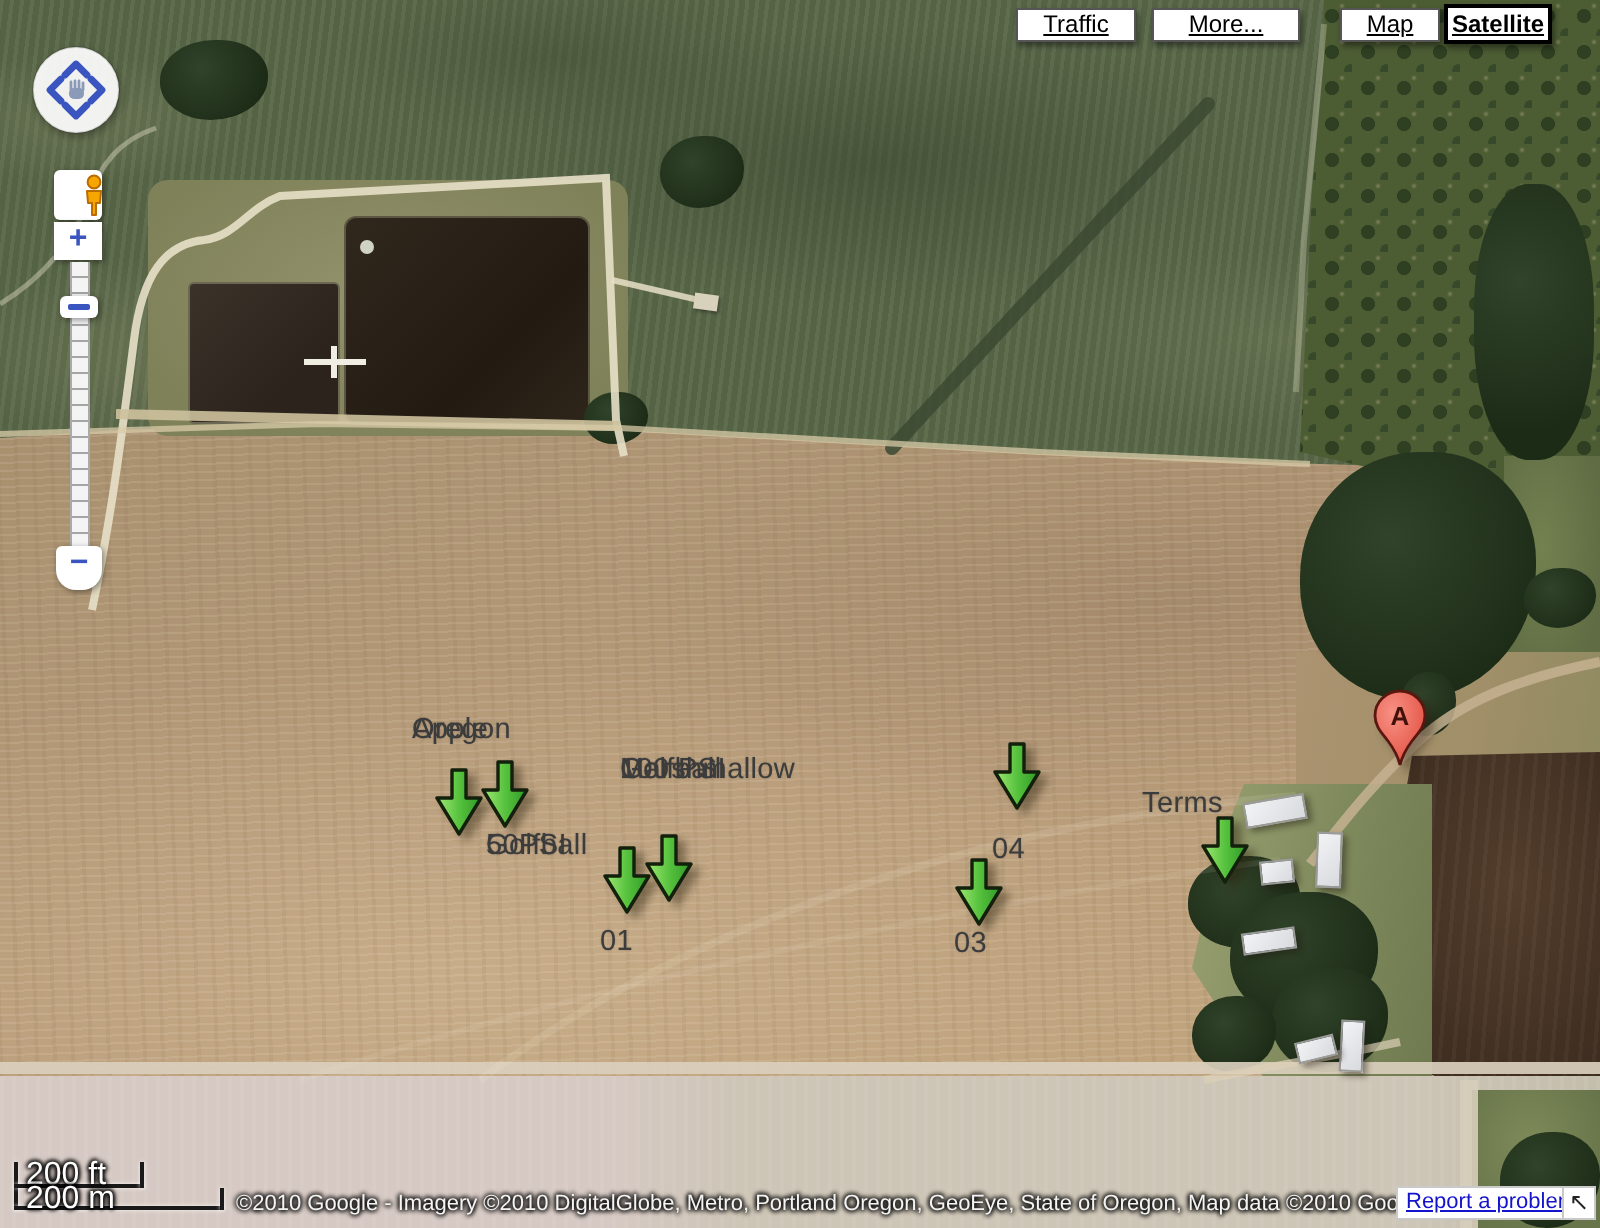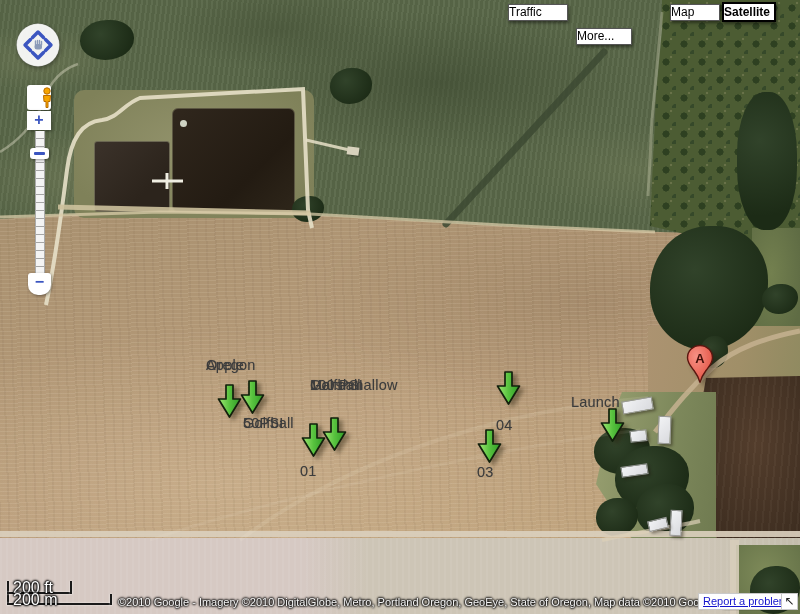--- a/index.html
+++ b/index.html
@@ -68,23 +68,23 @@
   
   #terrain-svg{left:0;top:0;}
   .map-label{color:#3c3c3c;font-size:14.5px;line-height:18px;letter-spacing:.2px;
     text-shadow:0 0 1px rgba(70,70,70,.35);white-space:nowrap;}
   .map-label div{position:static;}
   .arrow-marker{filter:drop-shadow(4px 3px 2px rgba(45,35,15,.45));}
   #pin{filter:drop-shadow(4px 4px 2px rgba(45,30,20,.40));}
 
   
   .map-btn{height:17px;background:#fff;border:1px solid #555;color:#000;font-size:12px;
-    line-height:15px;box-shadow:1px 2px 3px rgba(0,0,0,.45);cursor:pointer;}
+    text-align:center;line-height:15px;box-shadow:1px 2px 3px rgba(0,0,0,.45);cursor:pointer;text-decoration:underline;}
   .btn-0{left:508px;top:4px;width:60px;}
-  .btn-1{left:576px;top:4px;width:56px;margin-top:24px;}
+  .btn-1{left:576px;top:4px;width:74px;}
   .btn-2{left:670px;top:4px;width:50px;}
   .btn-3{left:722px;top:2px;width:54px;height:20px;border:2px solid #000;font-weight:bold;line-height:16px;}
 
   
   #pan-control{left:15px;top:22px;width:46px;height:46px;filter:drop-shadow(1px 2px 2px rgba(0,0,0,.35));}
   .ctl{background:#fff;box-shadow:1px 1px 3px rgba(0,0,0,.4);}
   #pegman{left:27px;top:85px;width:24px;height:25px;border-radius:3px;text-align:center;padding-top:2px;}
   #zoom-in{left:27px;top:111px;width:24px;height:19px;}
   #zoom-track{left:35px;top:131px;width:10px;height:142px;background:#f4f4f4;
     border-left:1px solid #aaa;border-right:1px solid #aaa;
@@ -205,21 +205,21 @@
       <div class="map-label" style="left: 496px; top: 416px;">
         <div>04</div>
       </div>
       <div class="map-label" style="left: 300px; top: 462px;">
         <div>01</div>
       </div>
       <div class="map-label" style="left: 477px; top: 463px;">
         <div>03</div>
       </div>
       <div class="map-label" style="left: 571px; top: 393px;">
-        <div>Launch</div>
+        <div>Terms</div>
       </div>
       <div class="arrow-marker" style="left: 216px; top: 383px;">
         <svg width="27" height="36" viewBox="0 0 27 36">
           <path d="M10,2 L17,2 L17,16 L24.5,16 L13.5,34 L2.5,16 L10,16 Z" fill="url(#arrowGrad)" stroke="#12200c" stroke-width="1.7" stroke-linejoin="round"></path>
         </svg>
       </div>
       <div class="arrow-marker" style="left: 239px; top: 379px;">
         <svg width="27" height="36" viewBox="0 0 27 36">
           <path d="M10,2 L17,2 L17,16 L24.5,16 L13.5,34 L2.5,16 L10,16 Z" fill="url(#arrowGrad)" stroke="#12200c" stroke-width="1.7" stroke-linejoin="round"></path>
         </svg>

